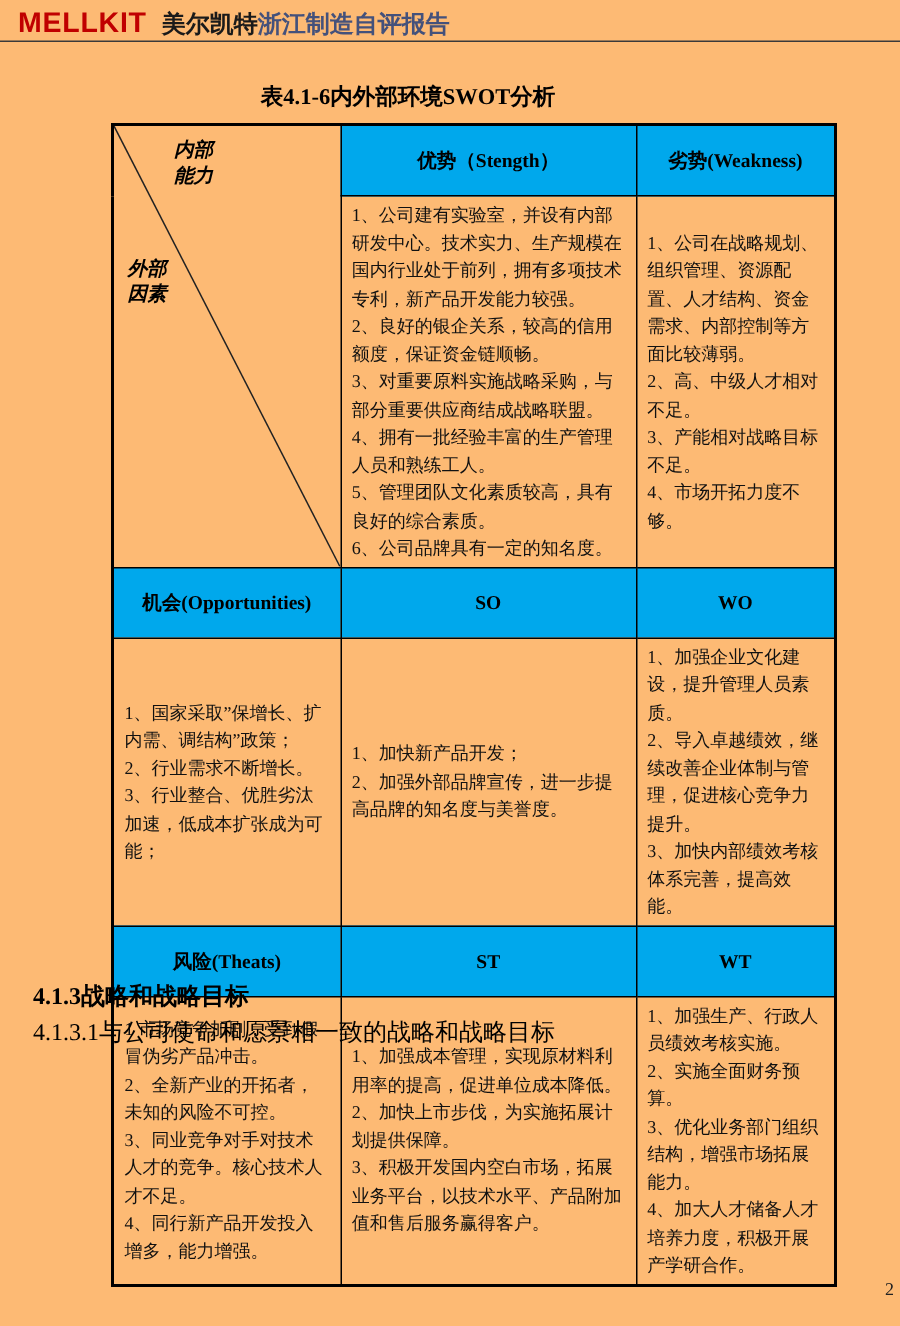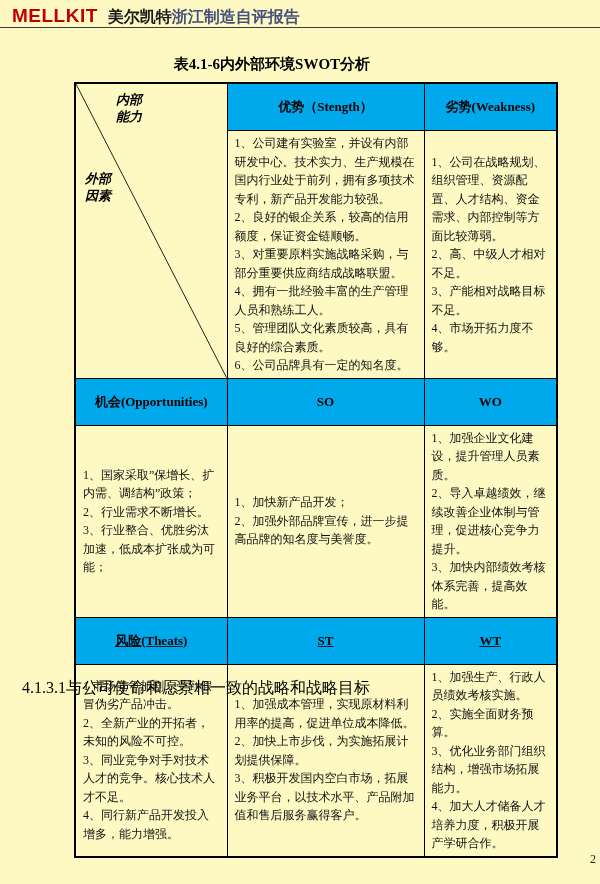--- a/index.html
+++ b/index.html
@@ -1,18 +1,18 @@
 <!DOCTYPE html>
 <html style="--accent-blue: #00a8ec; --logo-red: #c00000; --report-navy: #44517b;"><head>
 <meta charset="utf-8">
 <style>
   * { margin:0; padding:0; box-sizing:border-box; }
   html,body { background:#888; }
   .page {
-    position:relative; width:600px; height:884px; background:#fef9c3;
+    position:relative; width:600px; height:884px; background:#fdba74;
     margin:0 auto; overflow:hidden;
     font-family:"Liberation Serif","DejaVu Serif",serif; color:#1a1a1a;
   }
   
   .doc-header { position:absolute; left:0; top:0; width:600px; height:28px;
     border-bottom:1.5px solid #3a3a3a; padding-left:12px; padding-top:5px; white-space:nowrap; }
   .logo { font-family:"Liberation Sans","DejaVu Sans",sans-serif; font-size:19px; font-weight:600;
     color:var(--logo-red,#c00000); letter-spacing:0.5px; vertical-align:baseline; }
   .company { font-size:16px; font-weight:bold; color:#1a1a1a; margin-left:6px; }
   .report-name { font-size:16px; font-weight:bold; color:var(--report-navy,#44517b); }
@@ -23,21 +23,21 @@
   table.swot { position:absolute; left:74px; top:82px; width:482px;
     border-collapse:collapse; table-layout:fixed; }
   table.swot, table.swot td, table.swot th { border:1px solid #000; }
   table.swot { border:2px solid #000; }
   table.swot th { background:var(--accent-blue,#00a8ec); font-size:13px; font-weight:bold;
     color:#000; text-align:center; vertical-align:middle; padding:14px; }
   table.swot td { font-size:12px; line-height:18.5px; color:#111; text-align:left;
     vertical-align:middle; padding:3px 7px; white-space:pre-line; }
   tr.row-h1 { height:28px; } tr.row-c1 { height:205px;padding-left:16px; }
   tr.row-h2 { height:23px; } tr.row-c2 { height:127px; }
-  tr.row-h3 { height:23px;text-decoration:underline; } tr.row-c3 { height:164px; }
+  tr.row-h3 { height:23px; } tr.row-c3 { height:164px; }
   td.corner { position:relative; padding:0; }
   td.corner svg { position:absolute; inset:0; width:100%; height:100%; display:block; }
   .corner-lbl { position:absolute; font-size:13px; line-height:17px; font-weight:bold;
     font-style:italic; white-space:pre-line; text-align:center; color:#000; }
   .corner-lbl.internal { left:40px; top:7px; }
   .corner-lbl.external { left:9px; top:86px; }
   
   .sec-h1 { position:absolute; left:22px; top:654px; font-size:16px; font-weight:bold; color:#000; }
   .sec-h2 { position:absolute; left:22px; top:678px; font-size:16px; font-weight:normal; color:#000; }
   .body-par { position:absolute; left:22px; top:694px; width:557px;
@@ -118,17 +118,18 @@
 2、加快上市步伐，为实施拓展计划提供保障。
 3、积极开发国内空白市场，拓展业务平台，以技术水平、产品附加值和售后服务赢得客户。</td>
       <td>1、加强生产、行政人员绩效考核实施。
 2、实施全面财务预算。
 3、优化业务部门组织结构，增强市场拓展能力。
 4、加大人才储备人才培养力度，积极开展产学研合作。</td>
     </tr>
   </tbody>
     </table>
 
+  <div class="sec-h1">4.1.3战略和战略目标</div>
   <div class="sec-h2">4.1.3.1与公司使命和愿景相一致的战略和战略目标</div>
 
   <div class="page-number">2</div>
 
 </div>
 
 </body></html>

